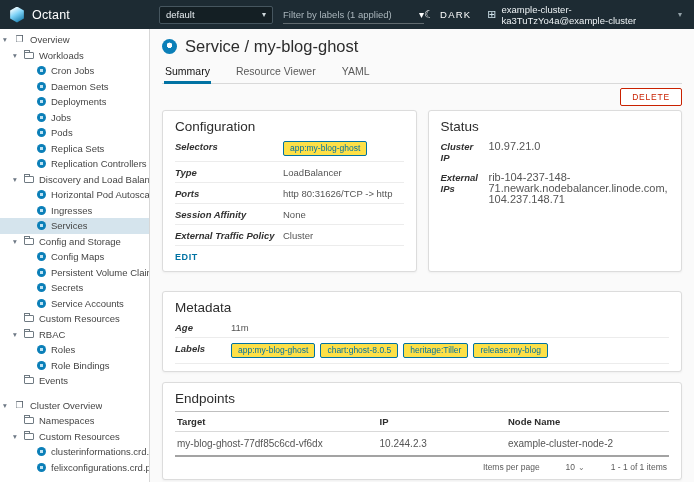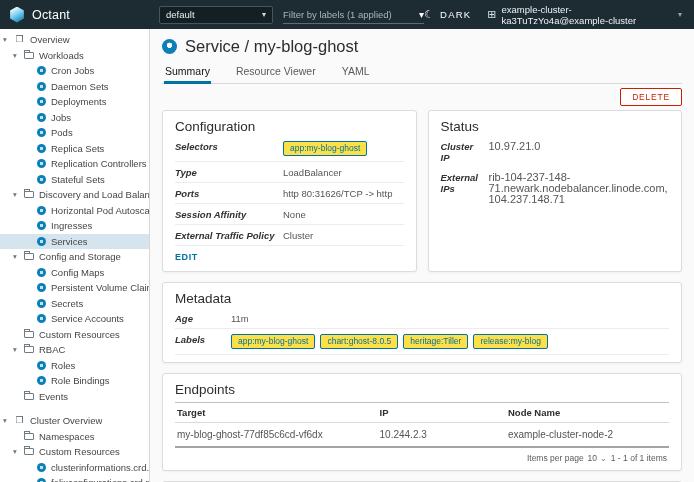--- a/index.html
+++ b/index.html
@@ -55,42 +55,42 @@
   .service-icon { width:15px; height:15px; border-radius:50%; flex-shrink:0;
           background:radial-gradient(circle at 50% 42%,#fff 0 2.5px,#0b7fb8 3px); }
   .page-title { font-size:16.5px; font-weight:400; color:#2d2d2d; }
   .tabs { display:flex; gap:24px; border-bottom:1px solid #d9d9d9; padding:0 2px; }
   .tab { font-size:10.5px; line-height:11px; color:#5a5a5a; padding:2px 1px 4px; border-bottom:3px solid transparent; margin-bottom:-1px; cursor:pointer; }
   .tab.active { color:#111; border-bottom-color:#0072a3; }
   .action-row { display:flex; justify-content:flex-end; padding:4px 0; }
   .delete-btn { font-family:inherit; font-size:8.5px; letter-spacing:.8px; color:#c92100; background:#fff;
           border:1px solid #c92100; border-radius:2px; padding:3px 11px; cursor:pointer; }
   .grid-2 { display:flex; gap:11px; margin-bottom:10px; }
-  .grid-2 .card { flex:1; margin-bottom:0; }
+  .grid-2 .card { flex:1; margin-bottom:9px; }
   .card { background:#fff; border:1px solid #dcdcdc; border-radius:3px; padding:8px 12px 7px;
           box-shadow:0 1px 2px rgba(115,115,115,.08); margin-bottom:10px; }
   .card-title { font-size:13.5px; font-weight:400; color:#2d2d2d; margin:0 0 1px; line-height:16px; }
   .sum-row { display:flex; padding:4.5px 0; border-bottom:1px solid #ececec; font-size:9.5px; line-height:11px; }
   .sum-label { font-weight:bold; color:#313131; flex-shrink:0; padding-right:8px;font-style:italic; }
   .sum-value { color:#555; word-break:break-word; }
   #config-rows .sum-label { width:108px; }
   #status-rows .sum-label { width:48px; }
   #status-rows .sum-row { border-bottom:none; }
   #status-rows .sum-value { font-size:11px; }
   #metadata-rows .sum-label { width:56px; }
   .badge { display:inline-block; border:1px solid #0072a3; color:#0072a3; font-size:8.5px; line-height:10px;
           padding:1.5px 6px; border-radius:2px; margin:0 5px 1px 0; background:#fde047; cursor:pointer; }
   .edit-link { display:inline-block; margin-top:5px; font-size:9px; font-weight:bold; letter-spacing:.6px; color:#0072a3; cursor:pointer; }
   .endpoints-table { width:100%; border-collapse:collapse; margin-top:4px; }
   .endpoints-table th { text-align:left; font-size:9.5px; color:#2d2d2d; padding:4px 0 4px 2px;
           border-top:1px solid #bfbfbf; border-bottom:1px solid #d9d9d9; font-weight:bold; }
   .endpoints-table td { font-size:10px; color:#555; padding:6px 0 6px 2px; border-bottom:2px solid #a3a3a3; }
   .cell-link { color:#0072a3; cursor:pointer; }
   .col-target { width:41%; } .col-ip { width:26%; } .col-node { width:33%; }
-  .pagination { display:flex; justify-content:flex-end; align-items:center; gap:4px; font-size:8.5px;
+  .pagination { display:flex; justify-content:flex-end; align-items:center; gap:26px; font-size:8.5px;
           color:#5a5a5a; padding:5px 2px 0; }
   .page-size { display:flex; align-items:center; gap:3px; cursor:pointer; }
   .page-size .caret { font-size:8px; color:#777; }
   .events-card { margin-bottom:0; }
 </style>
 </head>
 <body>
 
 <div class="app">
   <header class="topbar">
@@ -150,24 +150,20 @@
           <span class="nav-icon icon-resource"></span>
           <span class="nav-label">Pods</span>
         </div>
         <div class="nav-item depth-2">
           <span class="nav-icon icon-resource"></span>
           <span class="nav-label">Replica Sets</span>
         </div>
         <div class="nav-item depth-2">
           <span class="nav-icon icon-resource"></span>
           <span class="nav-label">Replication Controllers</span>
-        </div>
-        <div class="nav-item depth-2">
-          <span class="nav-icon icon-resource"></span>
-          <span class="nav-label">Stateful Sets</span>
         </div>
         <div class="nav-item depth-1">
           <span class="nav-caret">▾</span>
           <span class="nav-icon icon-folder"></span>
           <span class="nav-label">Discovery and Load Balancing</span>
         </div>
         <div class="nav-item depth-2">
           <span class="nav-icon icon-resource"></span>
           <span class="nav-label">Horizontal Pod Autoscalers</span>
         </div>

